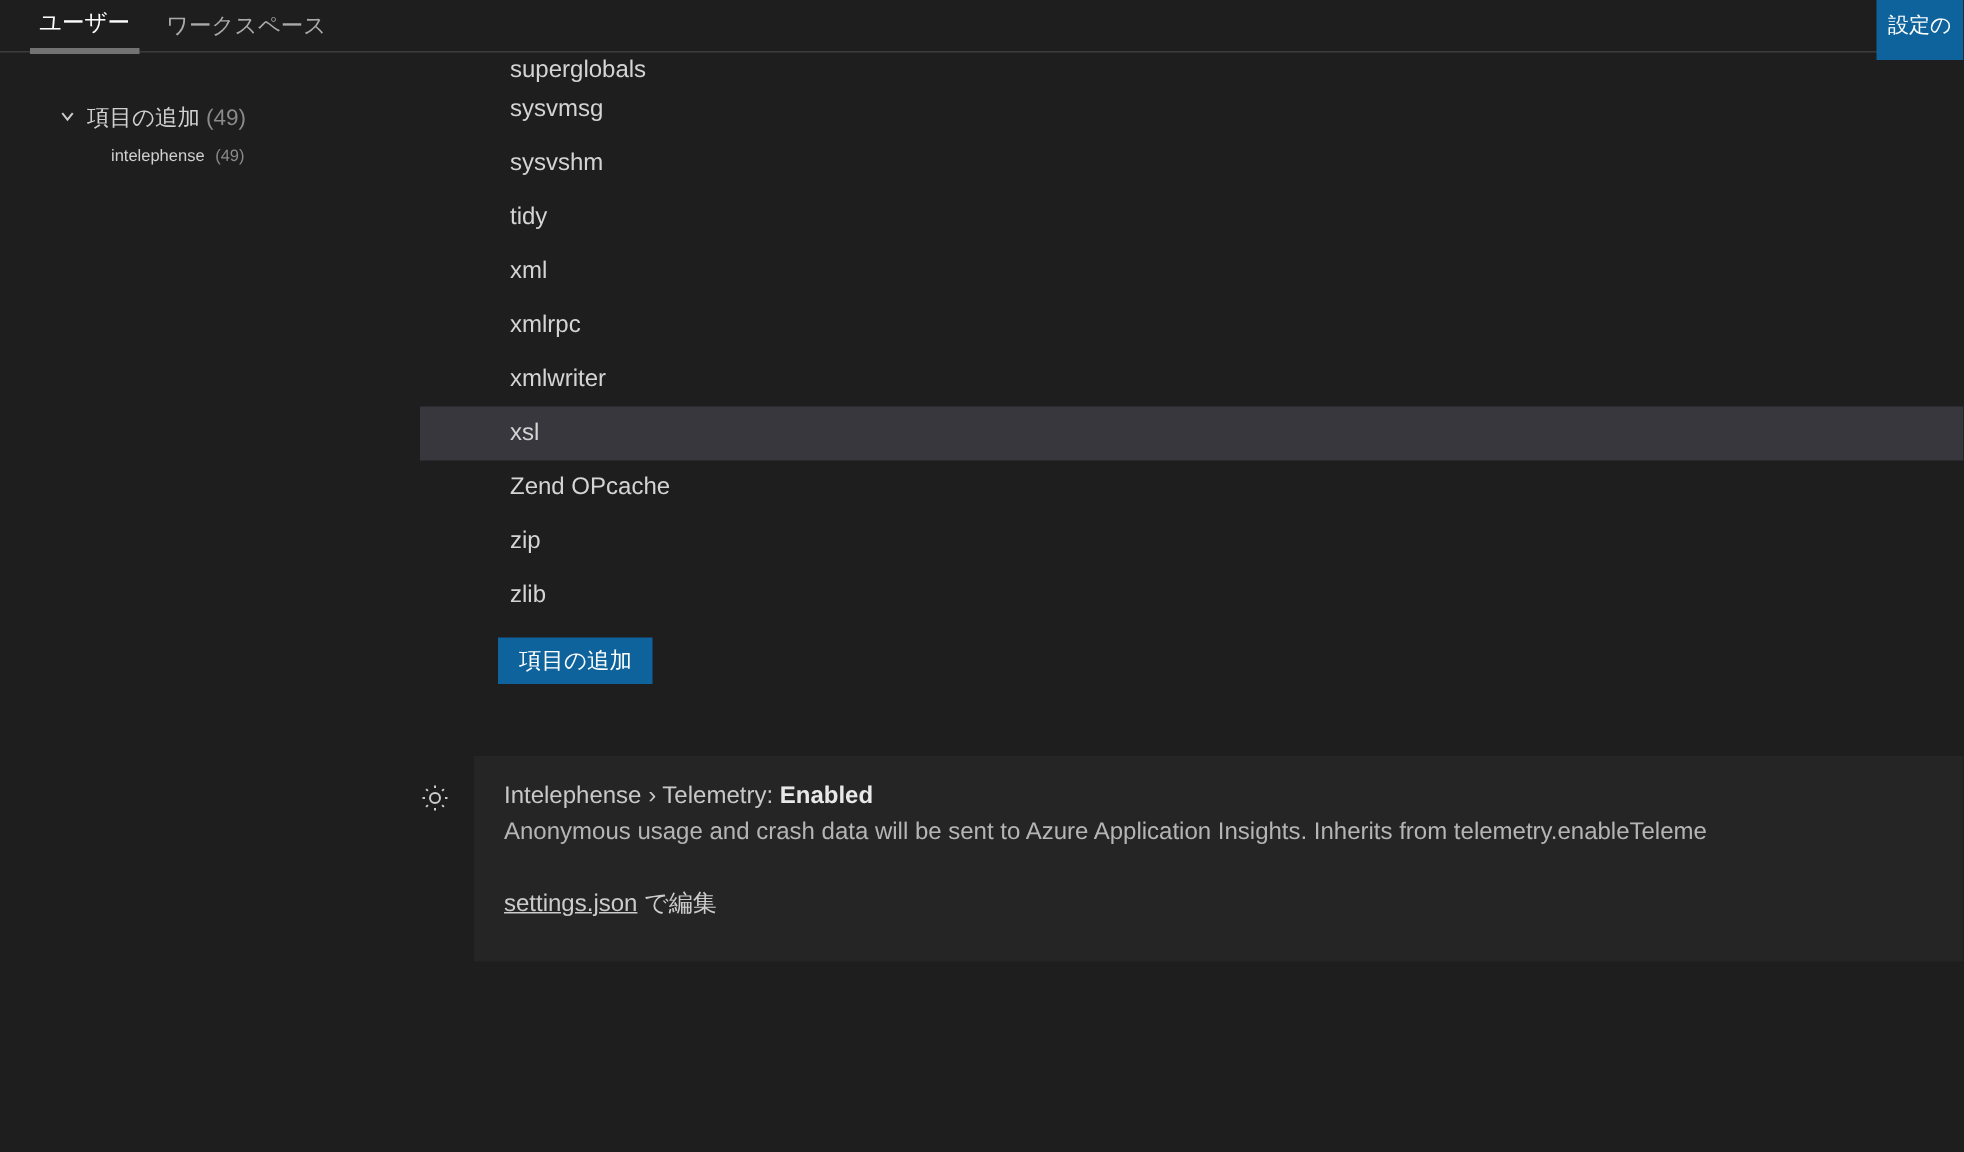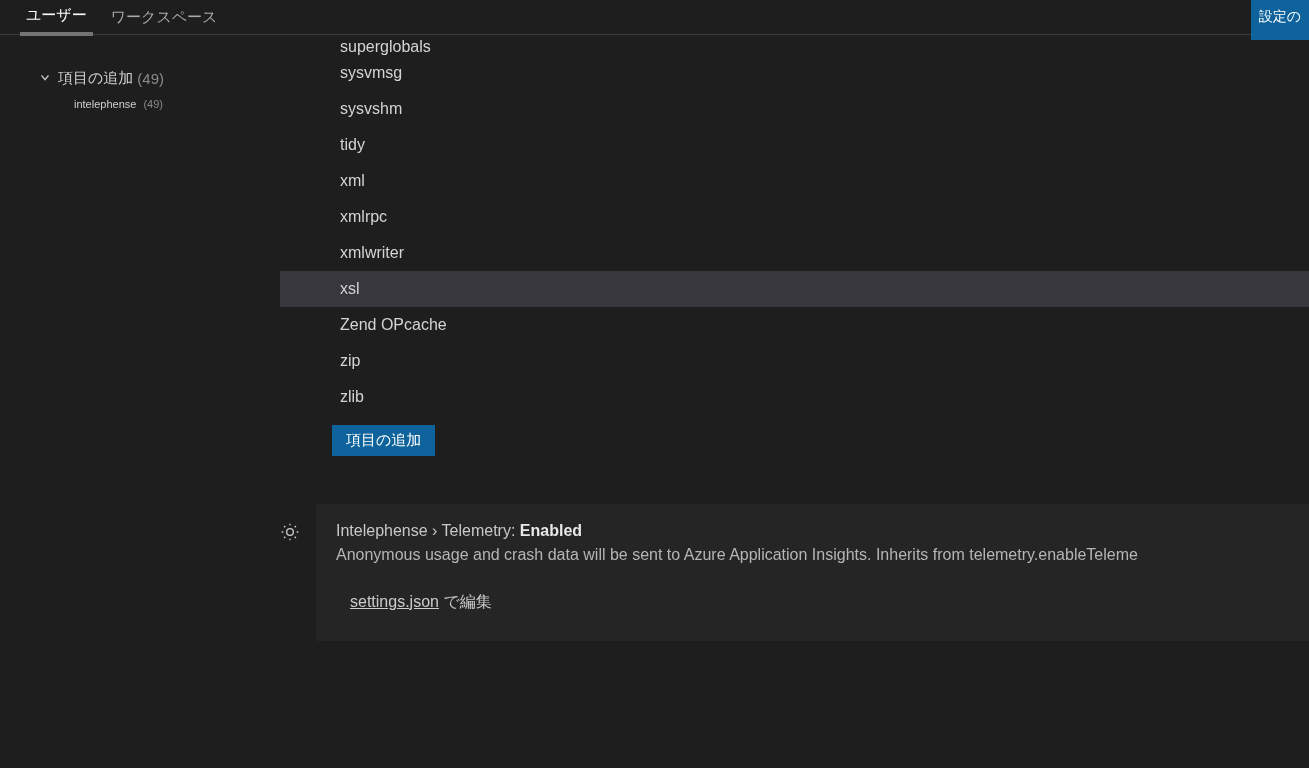--- a/index.html
+++ b/index.html
@@ -161,21 +161,20 @@
   }
   .edit-json {
     margin-top: 28px;
     font-size: 16px;
     color: #cccccc;
   }
   .edit-json .link {
     text-decoration: underline;
     color: #cccccc;
     cursor: pointer;
-    margin-left: 14px;
   }
 
   
   .annotation {
     position: absolute;
     pointer-events: none;
   }
 
   svg { display: block; }
 </style>

